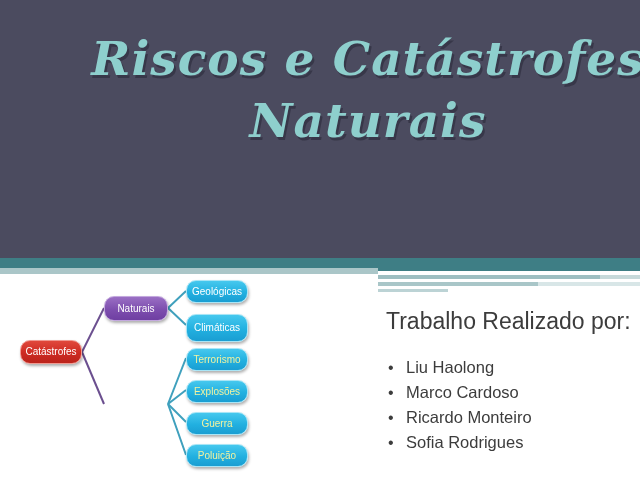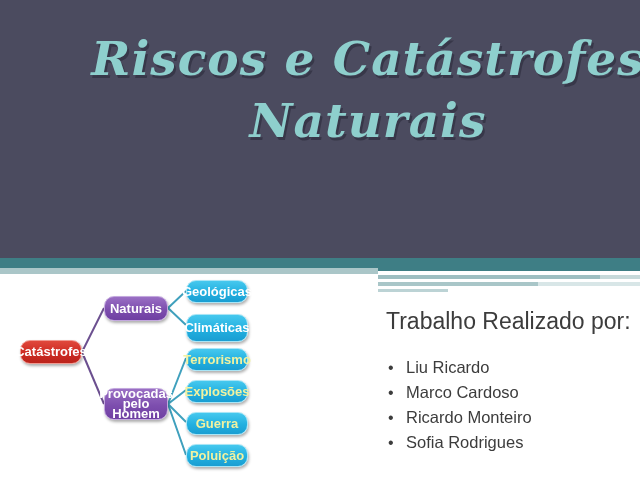--- a/index.html
+++ b/index.html
@@ -92,23 +92,23 @@
   #diagram svg { position: absolute; left: 0; top: 0; }
 
   .node {
     position: absolute;
     box-sizing: border-box;
     border-radius: 10px;
     display: flex;
     align-items: center;
     justify-content: center;
     text-align: center;
-    font-size: 13px;
+    font-size: 10px;
     line-height: 10px;
-    font-weight: bold;
+    font-weight: normal;
     color: #ffffff;
     box-shadow: 1px 2px 3px rgba(0,0,0,0.32);
     border: 1px solid rgba(255,255,255,0.35);
     z-index: 3;
   }
   .node-red {
     background: linear-gradient(180deg,#e0483c 0%,#cd2a22 55%,#bb241c 100%);
     border-color: #f09a92;
   }
   .node-purple {
@@ -205,24 +205,20 @@
     </svg>
 
     <div class="node node-red" style="left:20px;  top:62px;  width:62px; height:24px;">
       <span>Catástrofes</span>
     </div>
 
     <div class="node node-purple" style="left:104px; top:18px;  width:64px; height:25px;">
       <span>Naturais</span>
     </div>
 
-    <div class="node node-purple" style="left:104px; top:110px; width:64px; height:32px; white-space:pre-line;">
-      <span style="white-space:pre-line;">Provocadas
-pelo Homem</span>
-    </div>
 
     <div class="node node-cyan" style="left:186px; top:2px;   width:62px; height:23px;">
       <span>Geológicas</span>
     </div>
     <div class="node node-cyan" style="left:186px; top:36px;  width:62px; height:28px;">
       <span>Climáticas</span>
     </div>
 
     <div class="node node-cyan yellow-text" style="left:186px; top:102px; width:62px; height:23px;">
       <span>Explosões</span>
@@ -236,21 +232,21 @@
     <div class="node node-cyan yellow-text" style="left:186px; top:166px; width:62px; height:23px;">
       <span>Poluição</span>
     </div>
   </div>
 
   <div id="content">
     <div id="content-heading">Trabalho Realizado por:</div>
     <ul id="bullet-list">
       <li>
         <span class="dot">•</span>
-        <span>Liu Ricardo</span>
+        <span>Liu Haolong</span>
       </li>
       <li>
         <span class="dot">•</span>
         <span>Marco Cardoso</span>
       </li>
       <li>
         <span class="dot">•</span>
         <span>Ricardo Monteiro</span>
       </li>
       <li>

